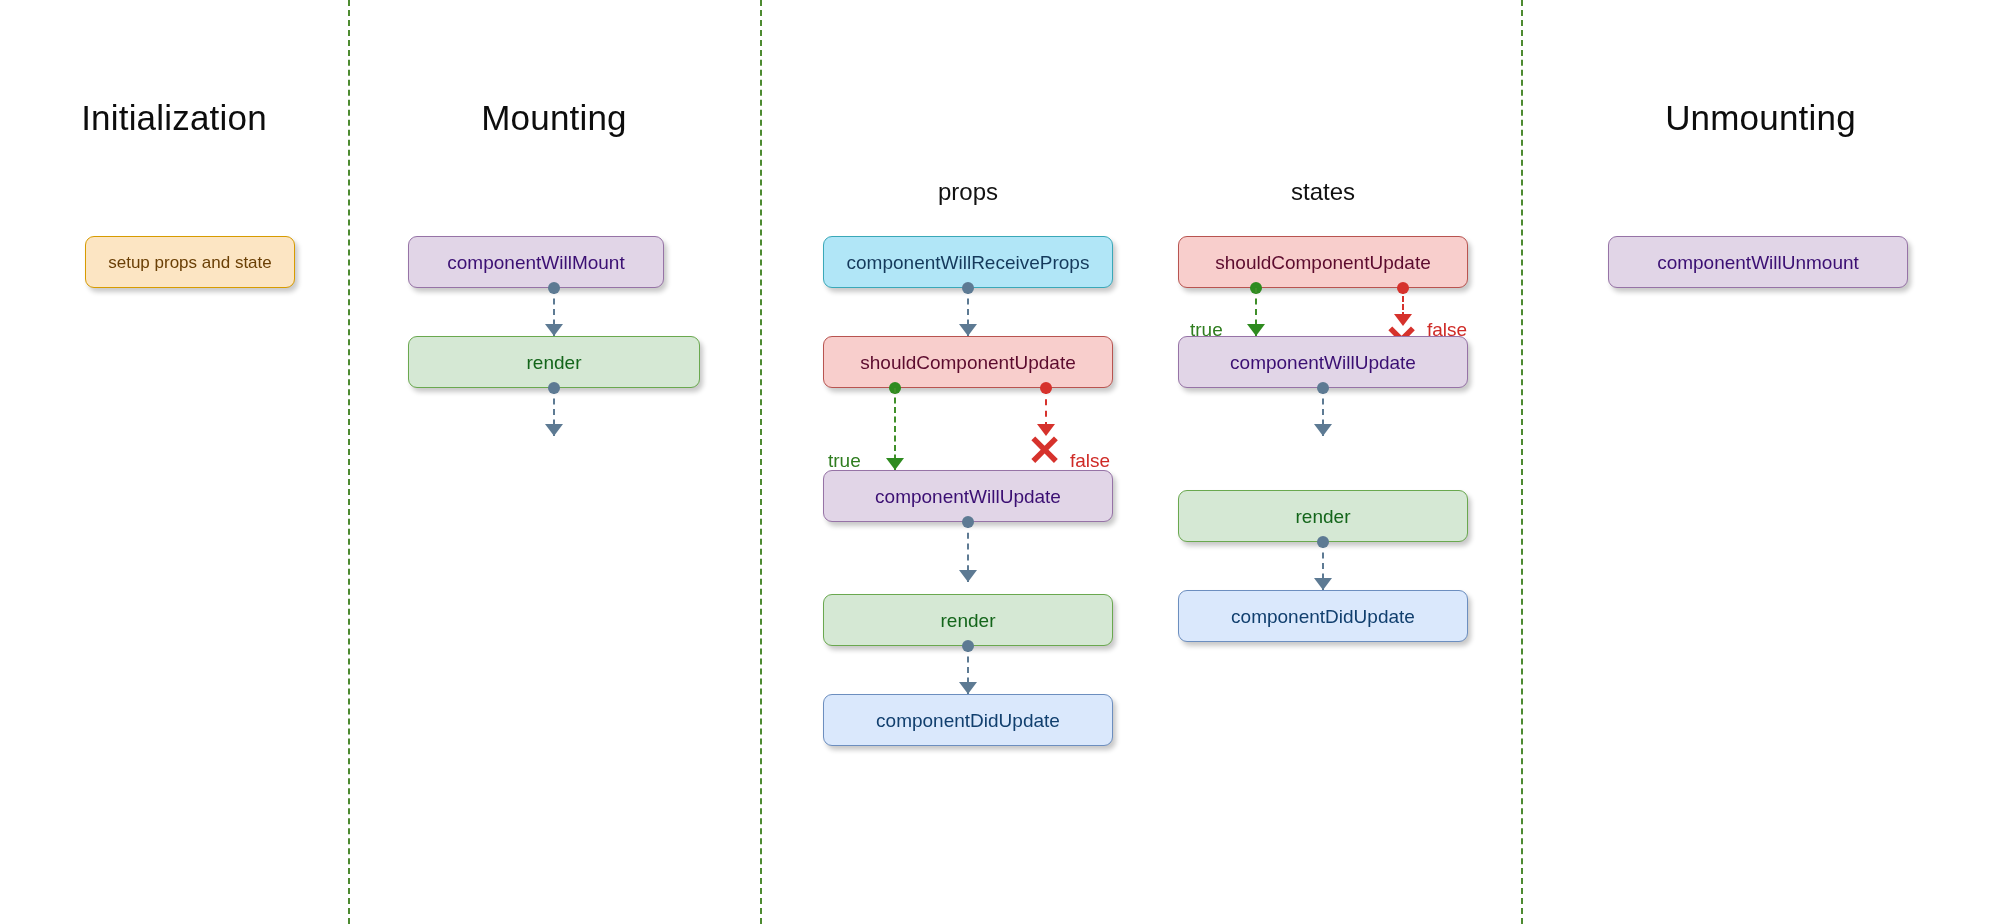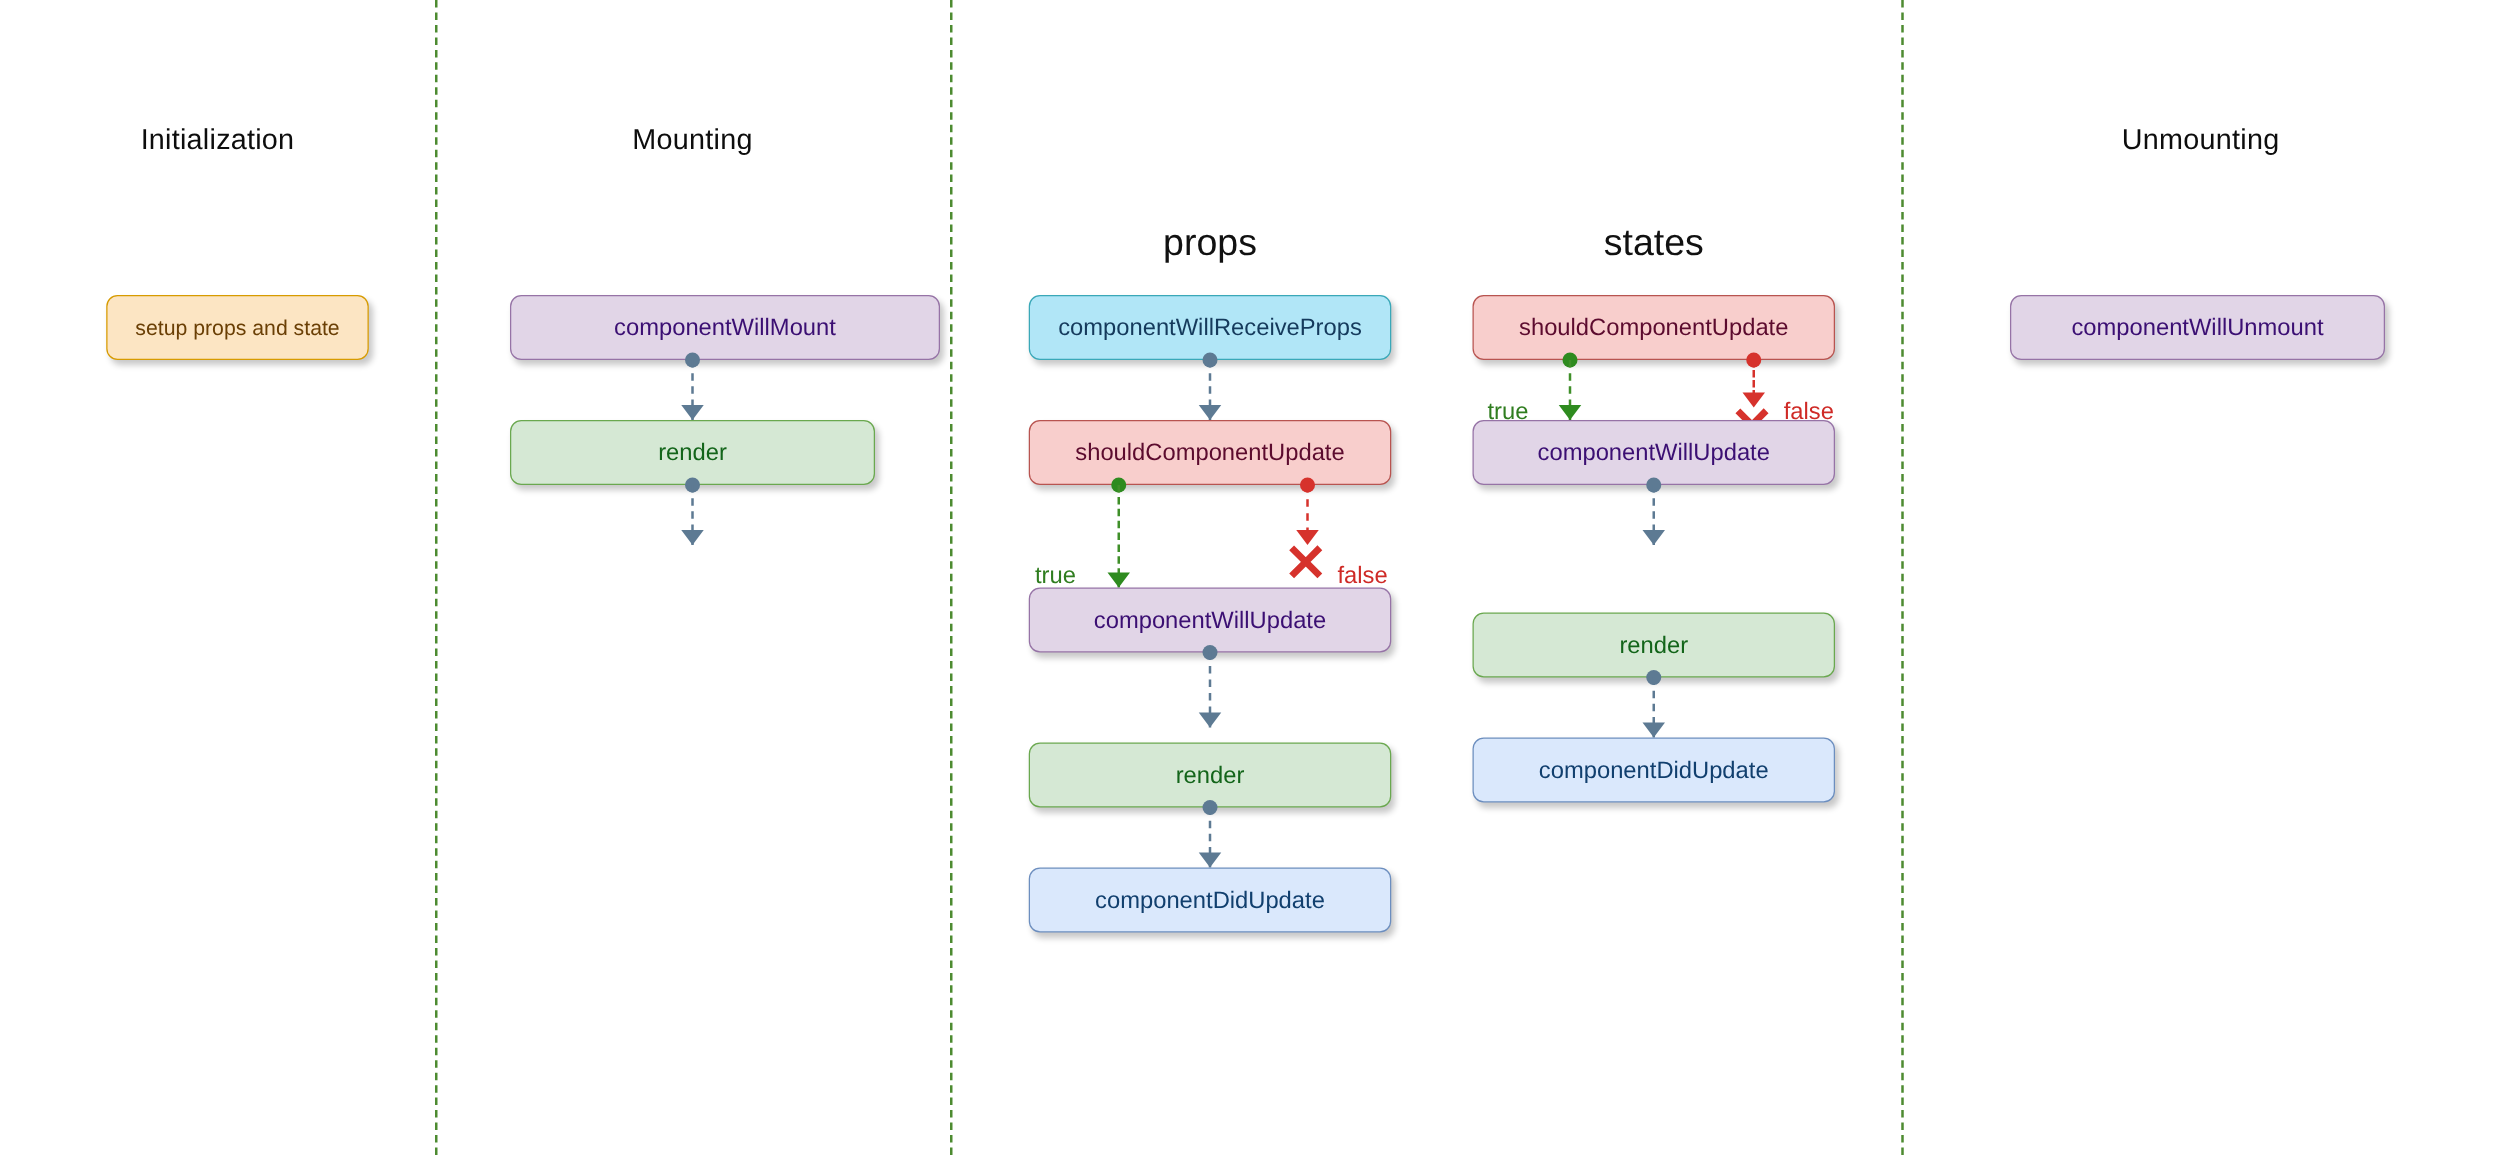--- a/index.html
+++ b/index.html
@@ -12,30 +12,30 @@
 
   
   .divider{
     position:absolute;top:0;width:0;height:924px;
     border-left:2px dashed #4d8b31;
   }
 
   
   .section-title{
     position:absolute;
-    font-size:23px;
+    font-size:35px;
     font-weight:400;
     color:#0d0d0d;
     text-align:center;
     white-space:nowrap;
     letter-spacing:.2px;
   }
   .sub-title{
     position:absolute;
-    font-size:30px;
+    font-size:24px;
     font-weight:400;
     color:#111111;
     text-align:center;
     white-space:nowrap;
   }
 
   
   .node{
     position:absolute;
     box-sizing:border-box;
@@ -104,21 +104,21 @@
 
   <div class="section-title" style="left:0px;top:98px;width:348px;">Initialization</div>
   <div class="section-title" style="left:348px;top:98px;width:412px;">Mounting</div>
   <div class="section-title" style="left:1521px;top:98px;width:479px;">Unmounting</div>
 
   <div class="sub-title" style="left:823px;top:178px;width:290px;">props</div>
   <div class="sub-title" style="left:1178px;top:178px;width:290px;">states</div>
 
   <div class="node n-orange" style="left:85px;top:236px;width:210px;">setup props and state</div>
 
-  <div class="node n-purple" style="left:408px;top:236px;width:344px;">componentWillMount</div>
+  <div class="node n-purple" style="left:408px;top:236px;width:256px;">componentWillMount</div>
 
   <div class="dot" style="left:548px;top:282px;"></div>
   <div class="conn" style="left:553px;top:288px;height:48px;"></div>
   <div class="arrowhead" style="left:545px;top:324px;"></div>
 
   <div class="node n-green" style="left:408px;top:336px;width:292px;">render</div>
 
   <div class="dot" style="left:548px;top:382px;"></div>
   <div class="conn" style="left:553px;top:388px;height:48px;"></div>
   <div class="arrowhead" style="left:545px;top:424px;"></div>

